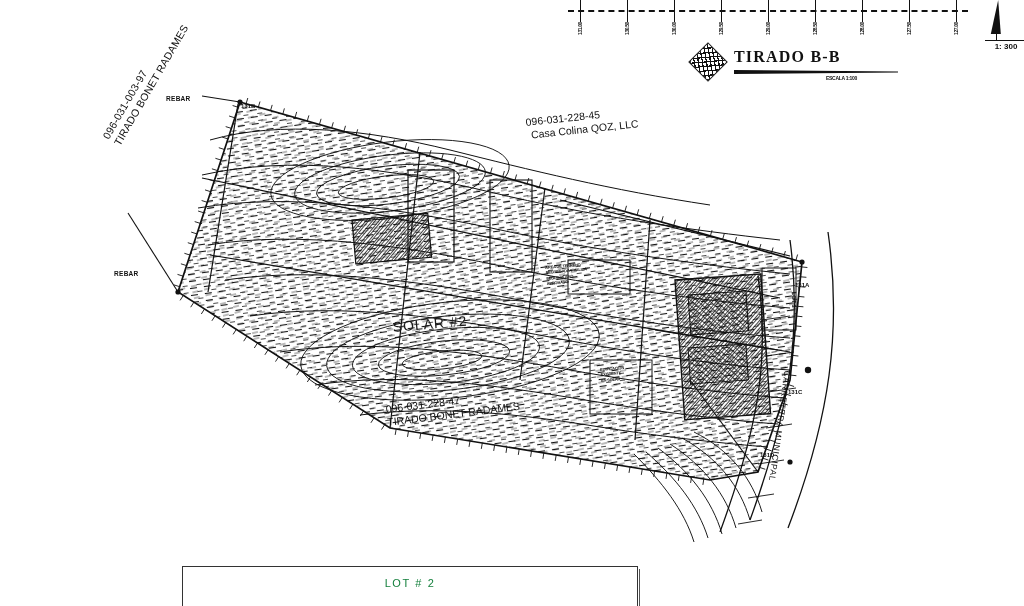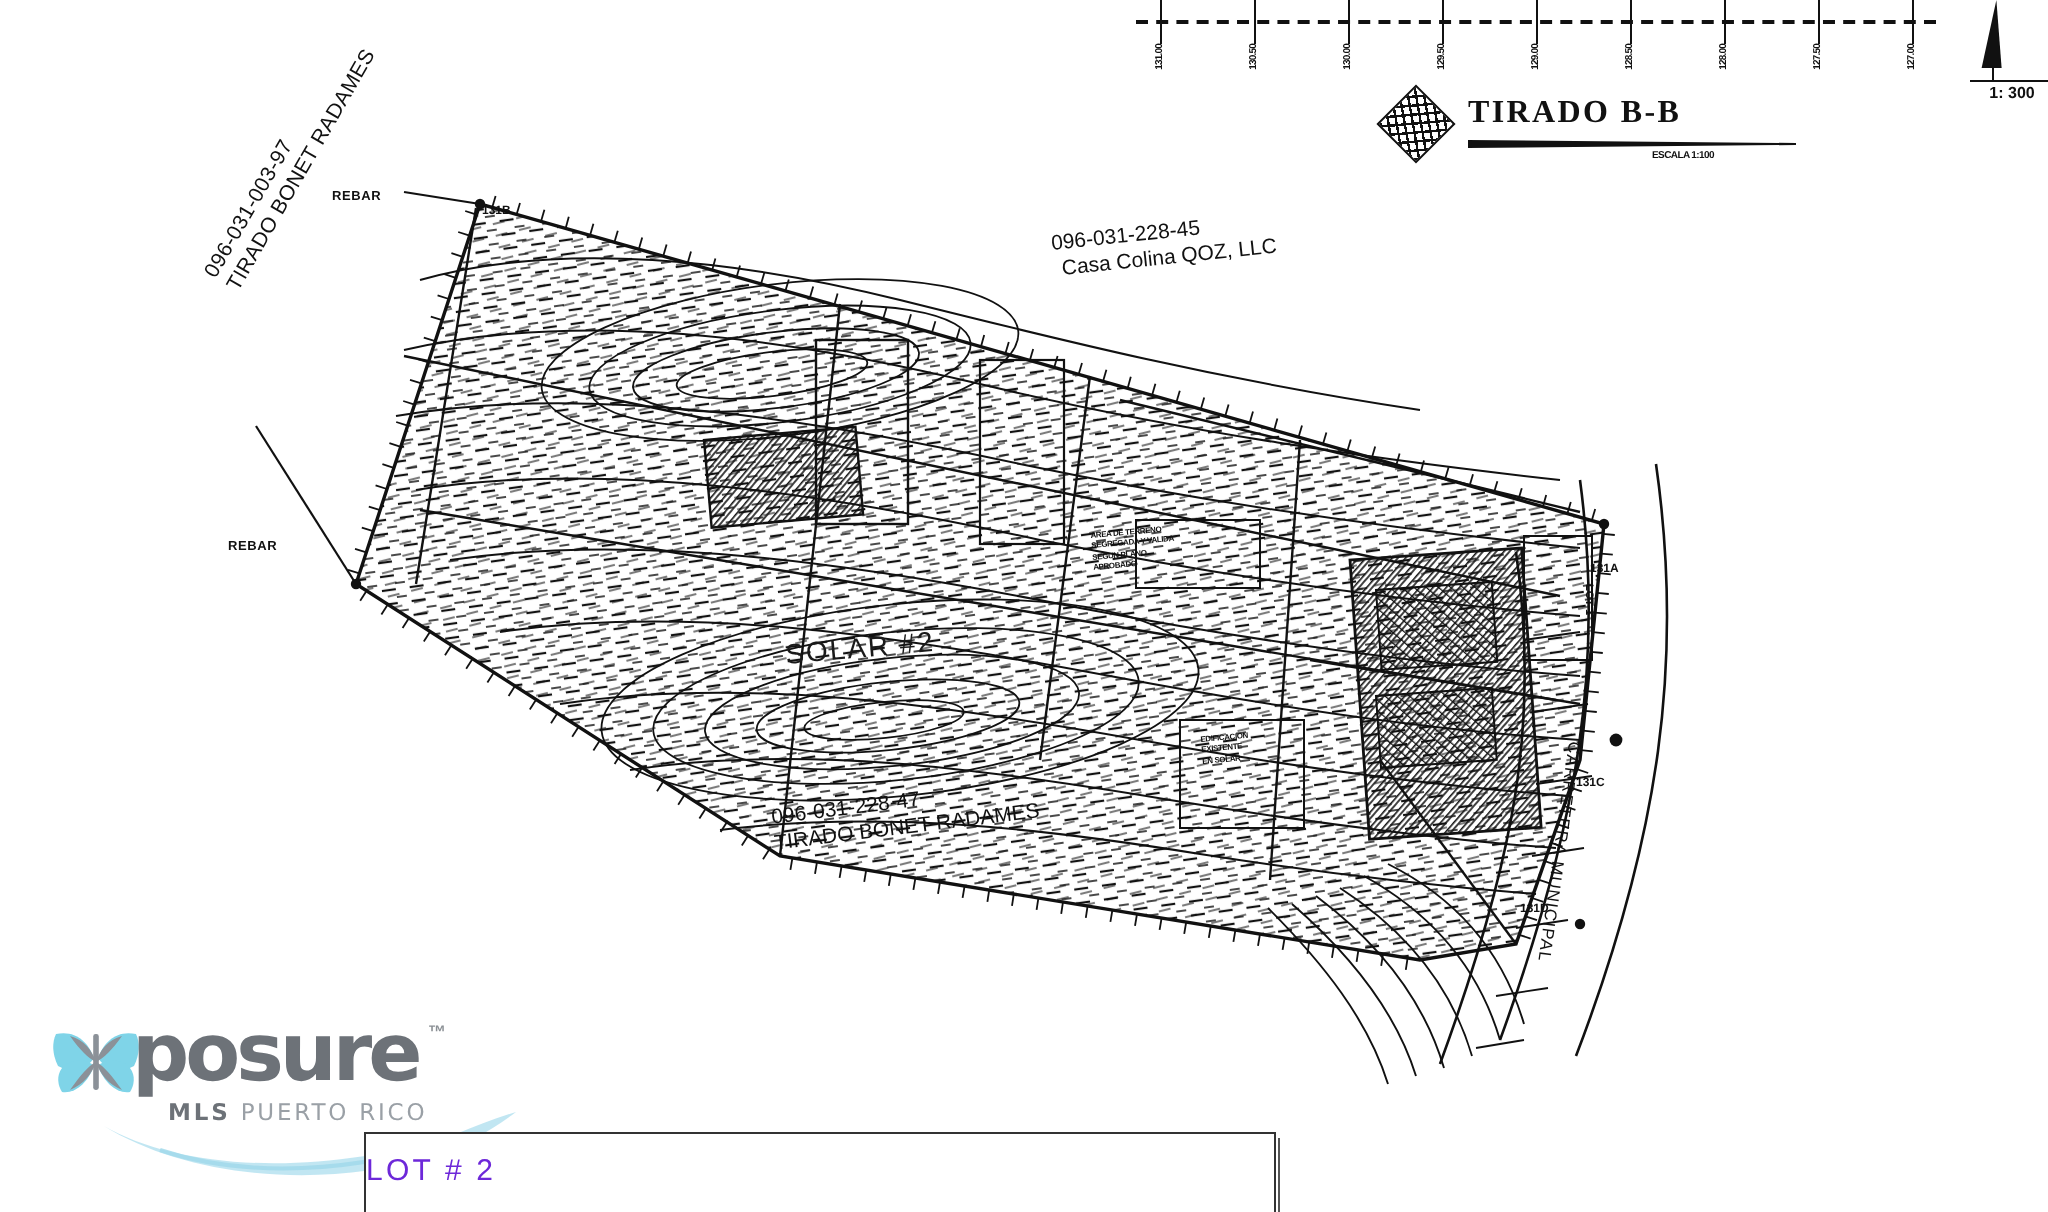--- a/index.html
+++ b/index.html
@@ -143,22 +143,22 @@
   
   #titlebox{
     position:absolute;left:182px;top:566px;width:456px;height:46px;
     border:1.5px solid #333;background:#fff;box-sizing:border-box;
   }
   #titlebox-inner{
     position:absolute;left:1.5px;top:1.5px;right:-3px;bottom:-3px;
     border-right:1.5px solid #555;border-bottom:1.5px solid #555;
   }
   #titlebox-text{
-    position:absolute;left:0;right:0;top:10px;
-    font-size:15px;letter-spacing:1.6px;color:#6d28d9;
+    position:absolute;left:0;right:0;top:10px;text-align:center;
+    font-size:11px;letter-spacing:1.6px;color:#15803d;
   }
 </style>
 </head>
 <body>
 
 <div id="stage">
 
   <div id="section-line-group">
     <div class="dashline"></div>
     <div id="section-ticks">
@@ -479,36 +479,19 @@
   <div class="maplabel nosel" id="pt-lot-side">LOT 1</div>
 
   <div class="tinynote nosel" id="note-a">AREA DE TERRENO
 SEGREGADA Y VALIDA
 SEGUN PLANO
 APROBADO</div>
   <div class="tinynote nosel" id="note-b">EDIFICACION
 EXISTENTE
 EN SOLAR</div>
 
-  <div id="logo">
-    <svg id="logo-butterfly" viewBox="0 0 44 36" xmlns="http://www.w3.org/2000/svg">
-      <path d="M2 4 C12 2 18 8 21 16 C17 22 10 24 3 20 C0 14 0 8 2 4 Z" fill="#7fd4e8"></path>
-      <path d="M42 4 C32 2 26 8 23 16 C27 22 34 24 41 20 C44 14 44 8 42 4 Z" fill="#7fd4e8"></path>
-      <path d="M5 33 C12 34 18 28 21 20 C17 16 10 16 5 21 C2 25 3 30 5 33 Z" fill="#7fd4e8"></path>
-      <path d="M39 33 C32 34 26 28 23 20 C27 16 34 16 39 21 C42 25 41 30 39 33 Z" fill="#7fd4e8"></path>
-      <path d="M9 5 C16 7 20 12 22 18 C24 12 28 7 35 5 C30 12 26 16 22 18 C26 20 30 25 35 32 C28 29 24 24 22 18 C20 24 16 29 9 32 C14 25 18 20 22 18 C18 16 14 12 9 5 Z" fill="#8b9198"></path>
-      <rect x="20.6" y="4" width="2.8" height="28" rx="1.2" fill="#8b9198"></rect>
-    </svg>
-    <div id="logo-word">posure</div>
-    <div id="logo-tm">™</div>
-    <div id="logo-sub"><b>MLS</b><span> PUERTO RICO</span></div>
-    <svg id="logo-swoosh" viewBox="0 0 210 34" xmlns="http://www.w3.org/2000/svg">
-      <path d="M2 8 C40 30 110 34 178 12 C188 8 198 4 208 1 C196 10 182 18 166 23 C112 40 44 34 2 8 Z" fill="#b6e2f0" opacity="0.85"></path>
-      <path d="M30 20 C72 34 128 32 180 14" stroke="#9fd8ea" stroke-width="2" fill="none" opacity="0.8"></path>
-    </svg>
-  </div>
 
   <div id="titlebox">
     <div id="titlebox-inner"></div>
     <div id="titlebox-text">LOT # 2</div>
   </div>
 
 </div>
 
 </body></html>

